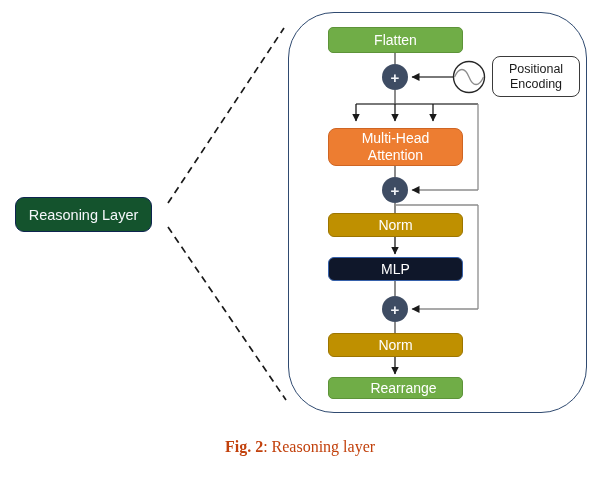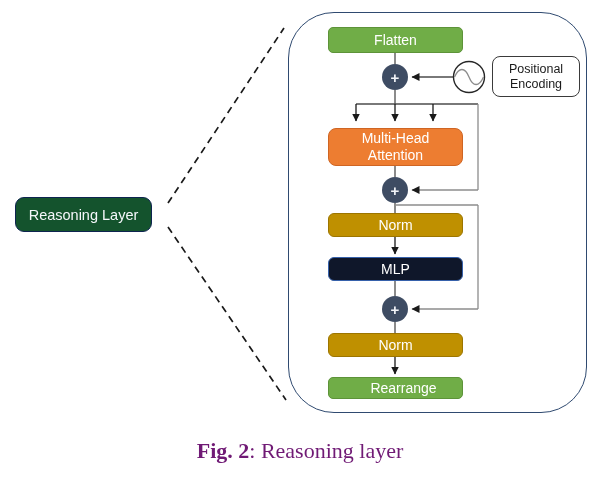--- a/index.html
+++ b/index.html
@@ -39,21 +39,21 @@
   .plus-3{top:296px;}
   .sine-badge{position:absolute;left:452px;top:60px;width:34px;height:34px;}
   .reasoning-box{
     position:absolute;left:15px;top:197px;width:137px;height:35px;box-sizing:border-box;
     background:#14532d;border:1px solid #0e2450;border-radius:9px;
     display:flex;align-items:center;justify-content:center;
     color:#f5f7fb;font-size:14.5px;
   }
   .caption{
     position:absolute;left:0;top:438px;width:600px;text-align:center;
-    font-family:"Liberation Serif",serif;font-size:22px;color:#701a75;
+    font-family:"Liberation Serif",serif;font-size:16px;color:#c2410c;
   }
   .caption .fig-label{font-weight:bold;}
 </style>
 </head>
 <body>
 
 <div class="canvas">
 
   <div class="container-frame"></div>
 

